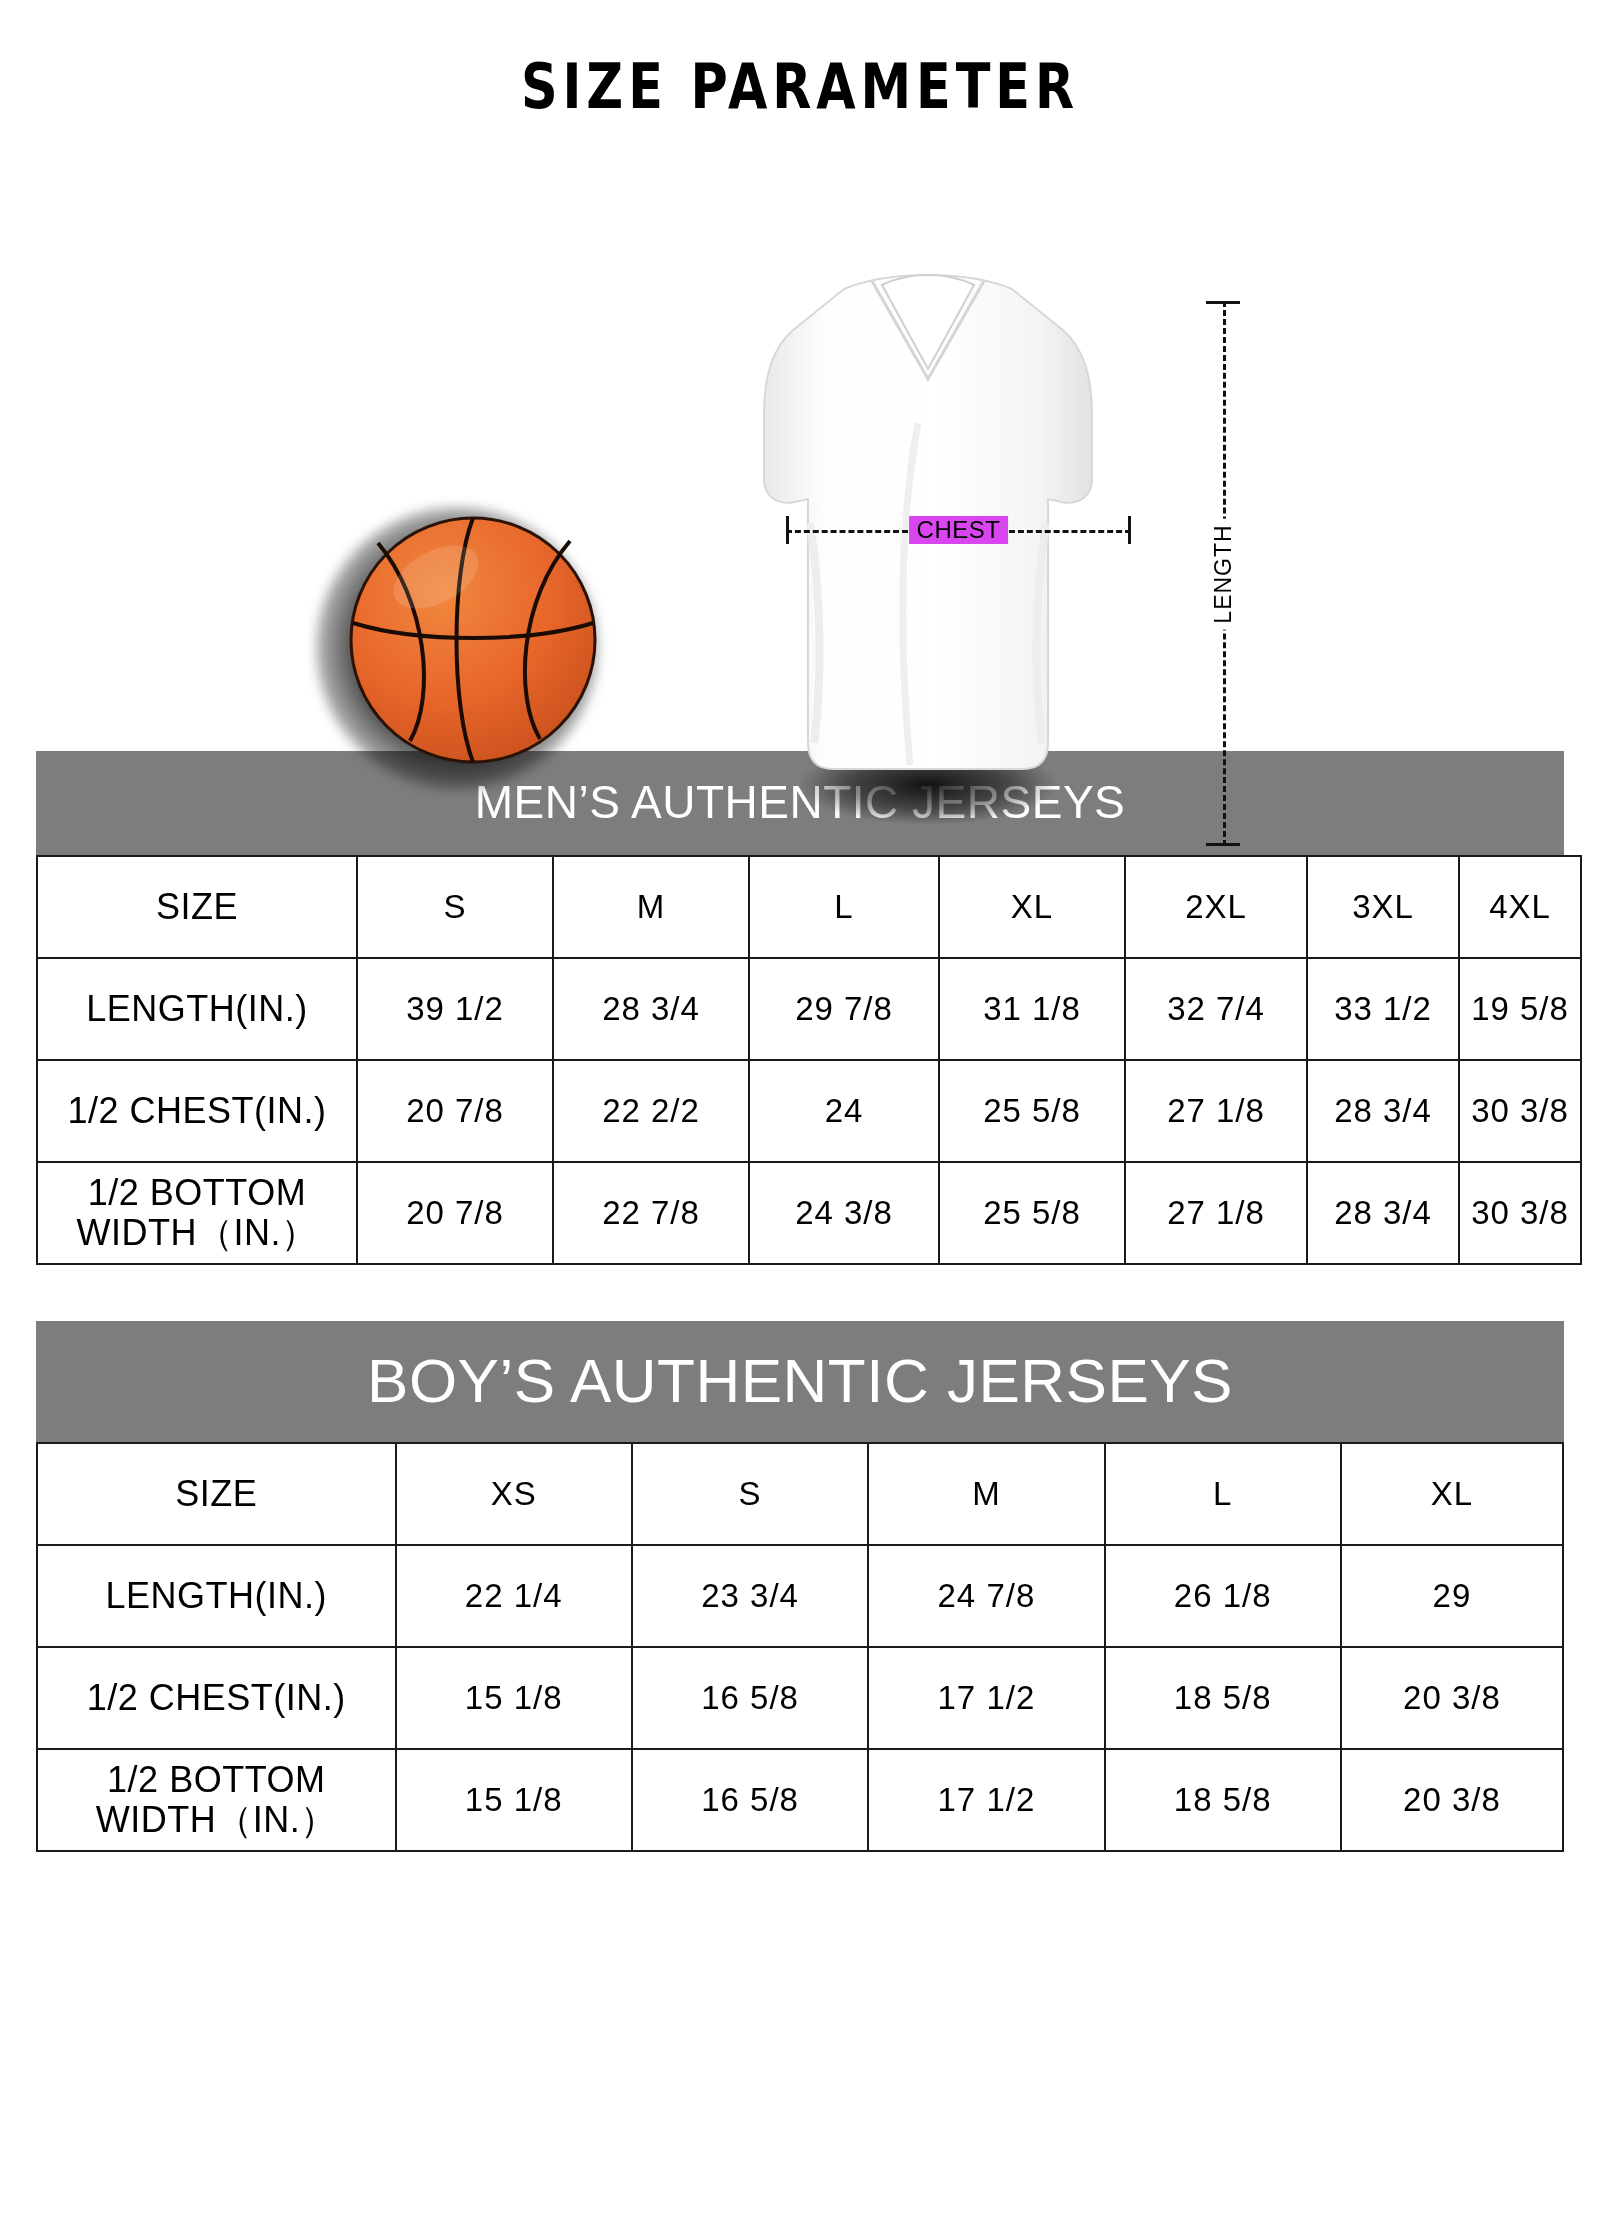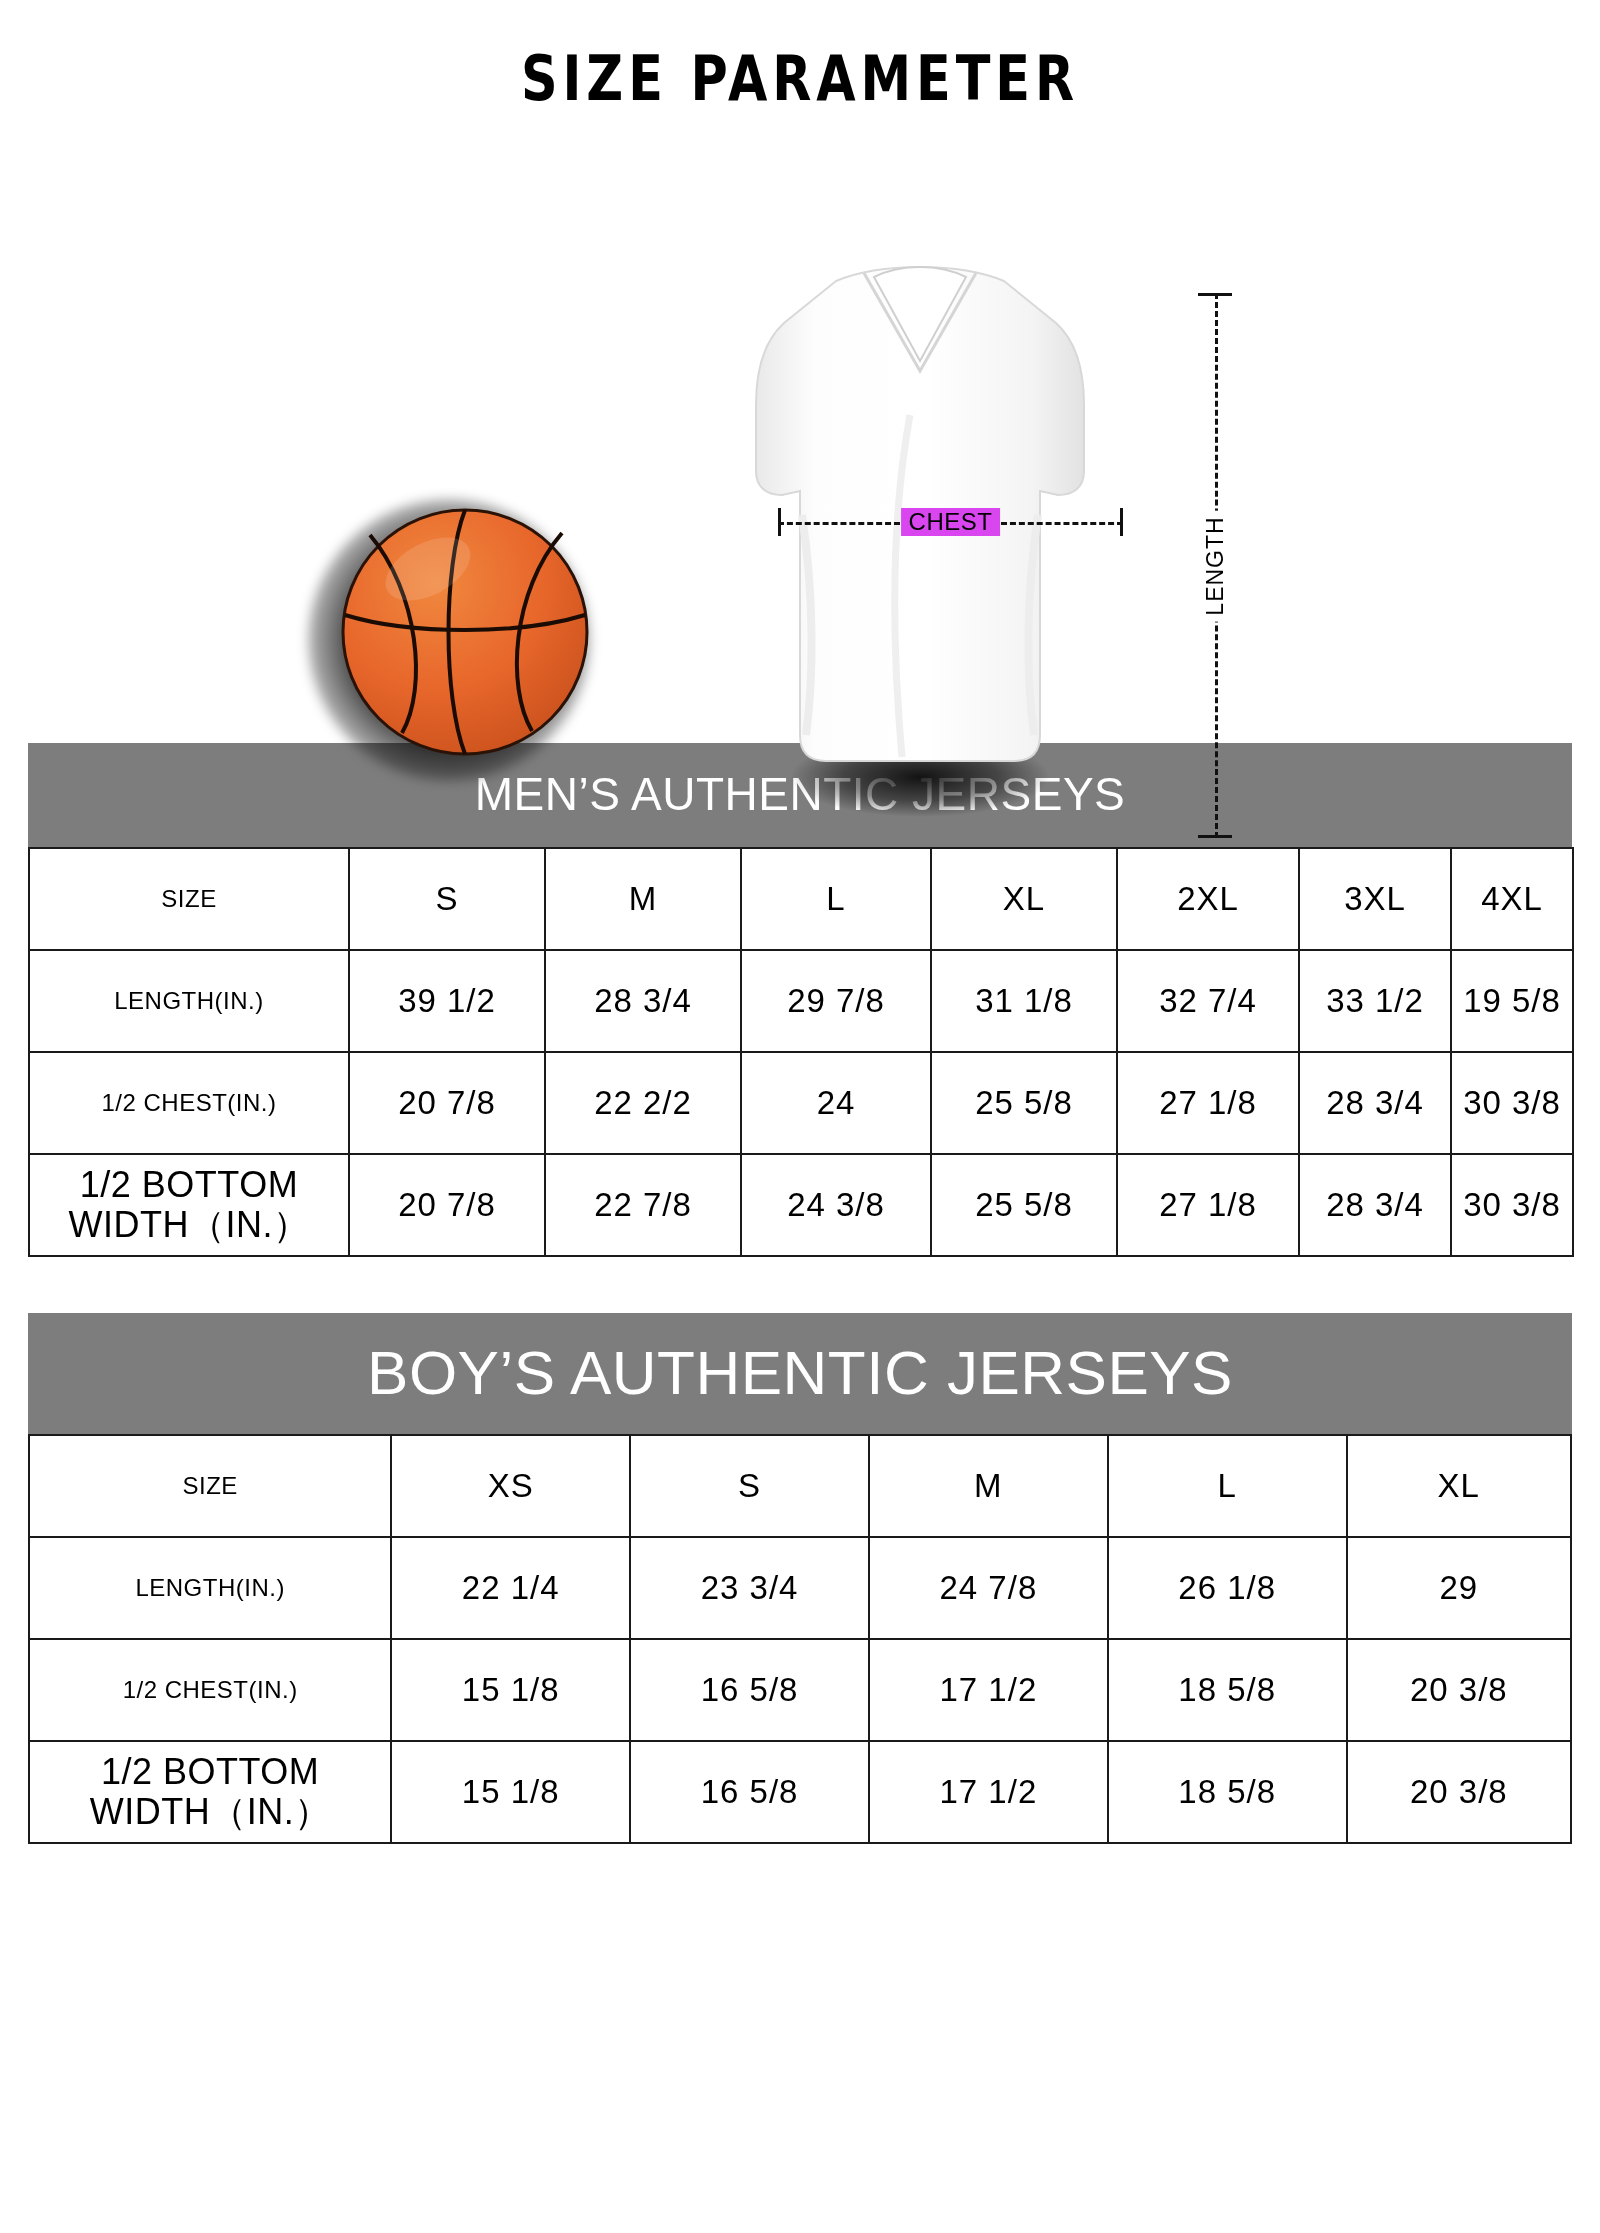--- a/index.html
+++ b/index.html
@@ -14,21 +14,21 @@
     color: #000000;
     position: relative;
     overflow: hidden;
   }
 
   .page {
     width: 1600px;
     height: 2233px;
     position: relative;
     box-sizing: border-box;
-    padding: 0;
+    padding: 8px;
   }
 
   
   .title {
     text-align: center;
     font-family: "DejaVu Sans", sans-serif;
     font-weight: bold;
     font-size: 62px;
     letter-spacing: 6px;
     padding-top: 42px;
@@ -176,21 +176,21 @@
   td {
     border: 2px solid #1a1a1a;
     text-align: center;
     font-size: 33px;
     height: 92px;
     padding: 4px 2px;
     font-family: "Liberation Sans", sans-serif;
     letter-spacing: 1px;
   }
   .rowhead {
-    font-size: 24px;
+    font-size: 36px;
     letter-spacing: 0.5px;
   }
   .rowhead.two-line {
     line-height: 1.12;
     font-size: 36px;
   }
 
   
   .men col.c0 { width: 320px; }
   .men col.c1 { width: 196px; }

